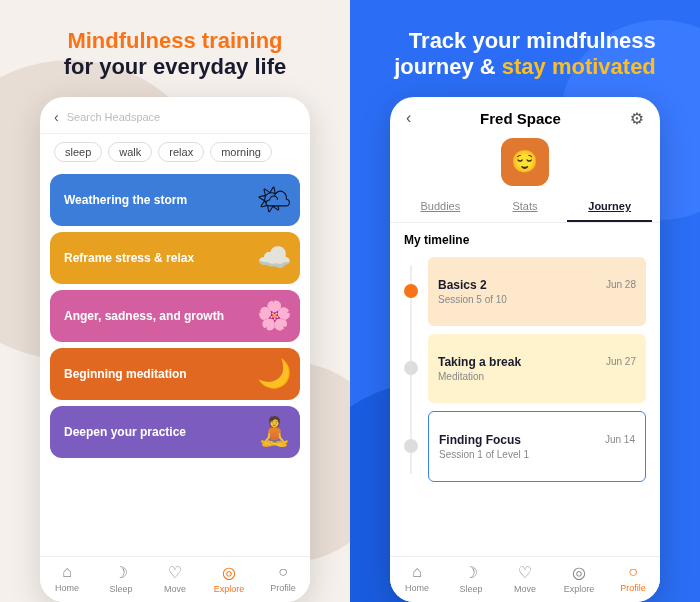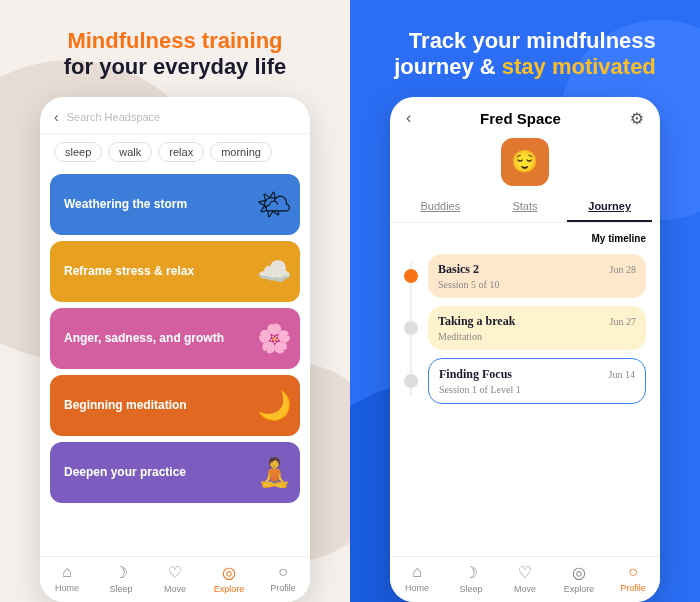--- a/index.html
+++ b/index.html
@@ -110,21 +110,21 @@
     .course-list {
       flex: 1;
       display: flex;
       flex-direction: column;
       gap: 6px;
       padding: 4px 10px 8px;
       overflow: hidden;
     }
     .course-card {
       border-radius: 12px;
-      height: 61px;
+      height: 52px;
       display: flex;
       align-items: center;
       padding: 0 14px;
       position: relative;
       overflow: hidden;
     }
     .course-card .card-title {
       color: white;
       font-size: 12px;
       font-weight: 600;
@@ -274,24 +274,23 @@
       font-weight: 700;
       border-bottom: 2px solid #1a1a2e;
     }
 
     .timeline-section {
       flex: 1;
       overflow: hidden;
       padding: 10px 14px;
     }
     .timeline-title {
-      font-size: 10px;
+      font-size: 12px;
       font-weight: 700;
       margin-bottom: 10px;
-      text-align: right;
     }
 
     .timeline-items {
       display: flex;
       flex-direction: column;
       gap: 8px;
       position: relative;
     }
     .timeline-items::before {
       content: '';
@@ -313,23 +312,22 @@
       height: 14px;
       border-radius: 50%;
       flex-shrink: 0;
       z-index: 1;
     }
     .dot-orange { background: #f97316; }
     .dot-gray { background: #ddd; }
 
     .timeline-card {
       flex: 1;
-      border-radius: 14px;
-      padding: 8px 10px;
-      font-family: Liberation Serif, serif;
+      border-radius: 6px;
+      padding: 21px 10px;
     }
     .tc-orange { background: #fde8cc; }
     .tc-yellow { background: #fef3cd; }
     .tc-plain { background: white; border: 1px solid #3b82f6; }
 
     .tc-top {
       display: flex;
       justify-content: space-between;
       align-items: center;
     }

